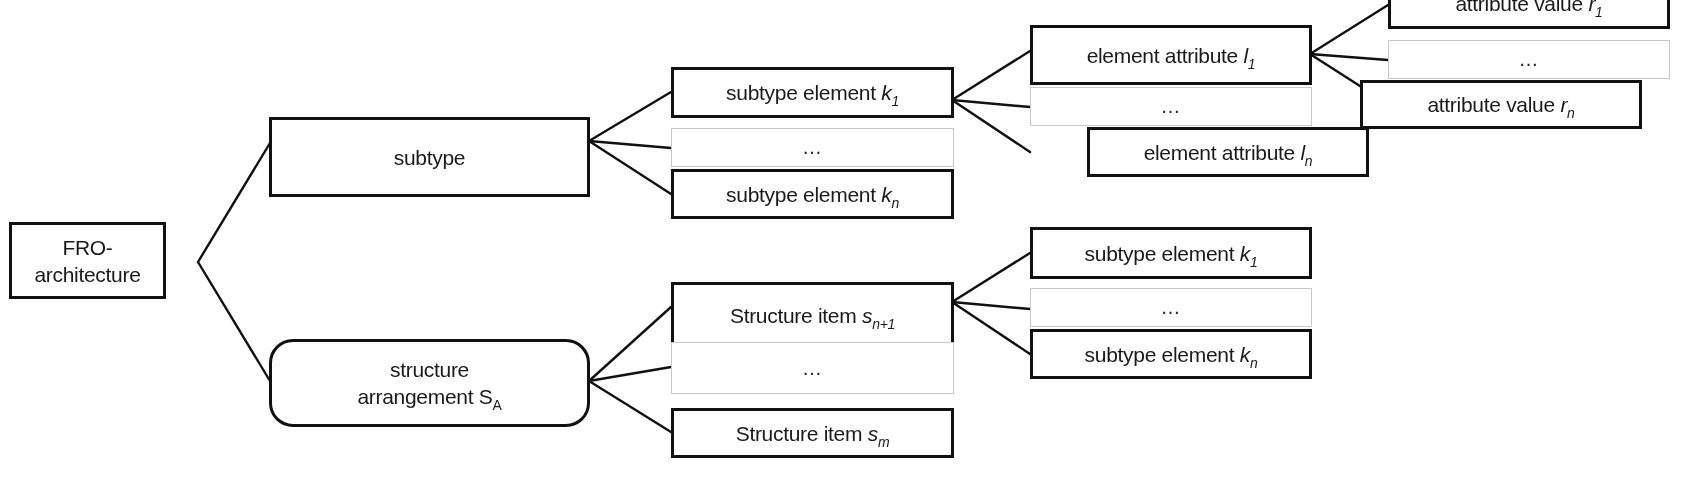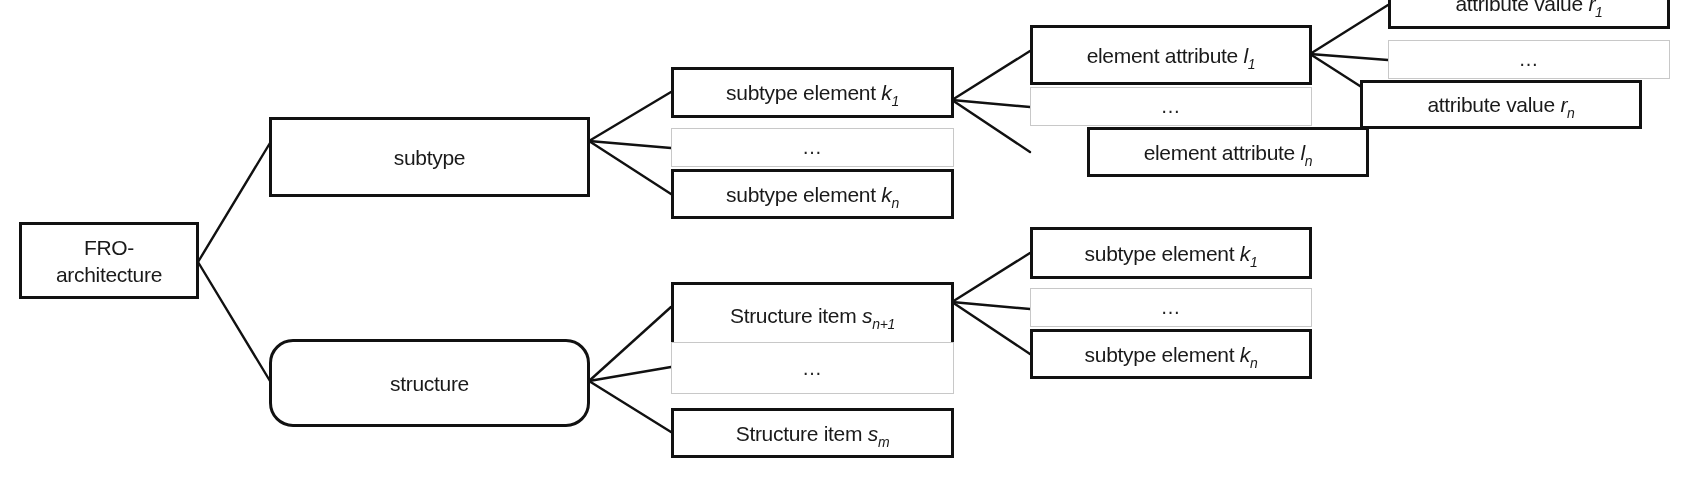--- a/index.html
+++ b/index.html
@@ -39,31 +39,32 @@
     <line x1="589" y1="381" x2="671" y2="307"></line>
     <line x1="589" y1="381" x2="671" y2="367"></line>
     <line x1="589" y1="381" x2="671" y2="432"></line>
 
     <line x1="952" y1="302" x2="1030" y2="253"></line>
     <line x1="952" y1="302" x2="1030" y2="309"></line>
     <line x1="952" y1="302" x2="1030" y2="354"></line>
   </g>
 </svg>
 
-<div class="node solid" style="left:19px;top:222px;width:180px;height:77px;flex-direction:column;">
+<div class="node solid" style="left:9px;top:222px;width:157px;height:77px;flex-direction:column;">
   <span class="label">FRO-</span>
   <span class="line2">architecture</span>
 </div>
 
 <div class="node solid" style="left:269px;top:101px;width:321px;height:80px;flex-direction:column;margin-top:16px;">
   <span class="label">subtype</span>
 </div>
 
 <div class="node solid" style="left:269px;top:339px;width:321px;height:88px;flex-direction:column;border-radius:24px;">
   <span class="label">structure</span>
+  <span class="line2"><span>arrangement S</span><span class="sub">A</span></span>
 </div>
 
 <div class="node solid" style="left:671px;top:67px;width:283px;height:51px;">
   <span class="label"><span>subtype element </span><span class="var">k</span><span class="sub it">1</span></span>
 </div>
 <div class="node ghost" style="left:671px;top:128px;width:283px;height:39px;">
   <span class="dots">…</span>
 </div>
 <div class="node solid" style="left:671px;top:169px;width:283px;height:50px;">
   <span class="label"><span>subtype element </span><span class="var">k</span><span class="sub it">n</span></span>

